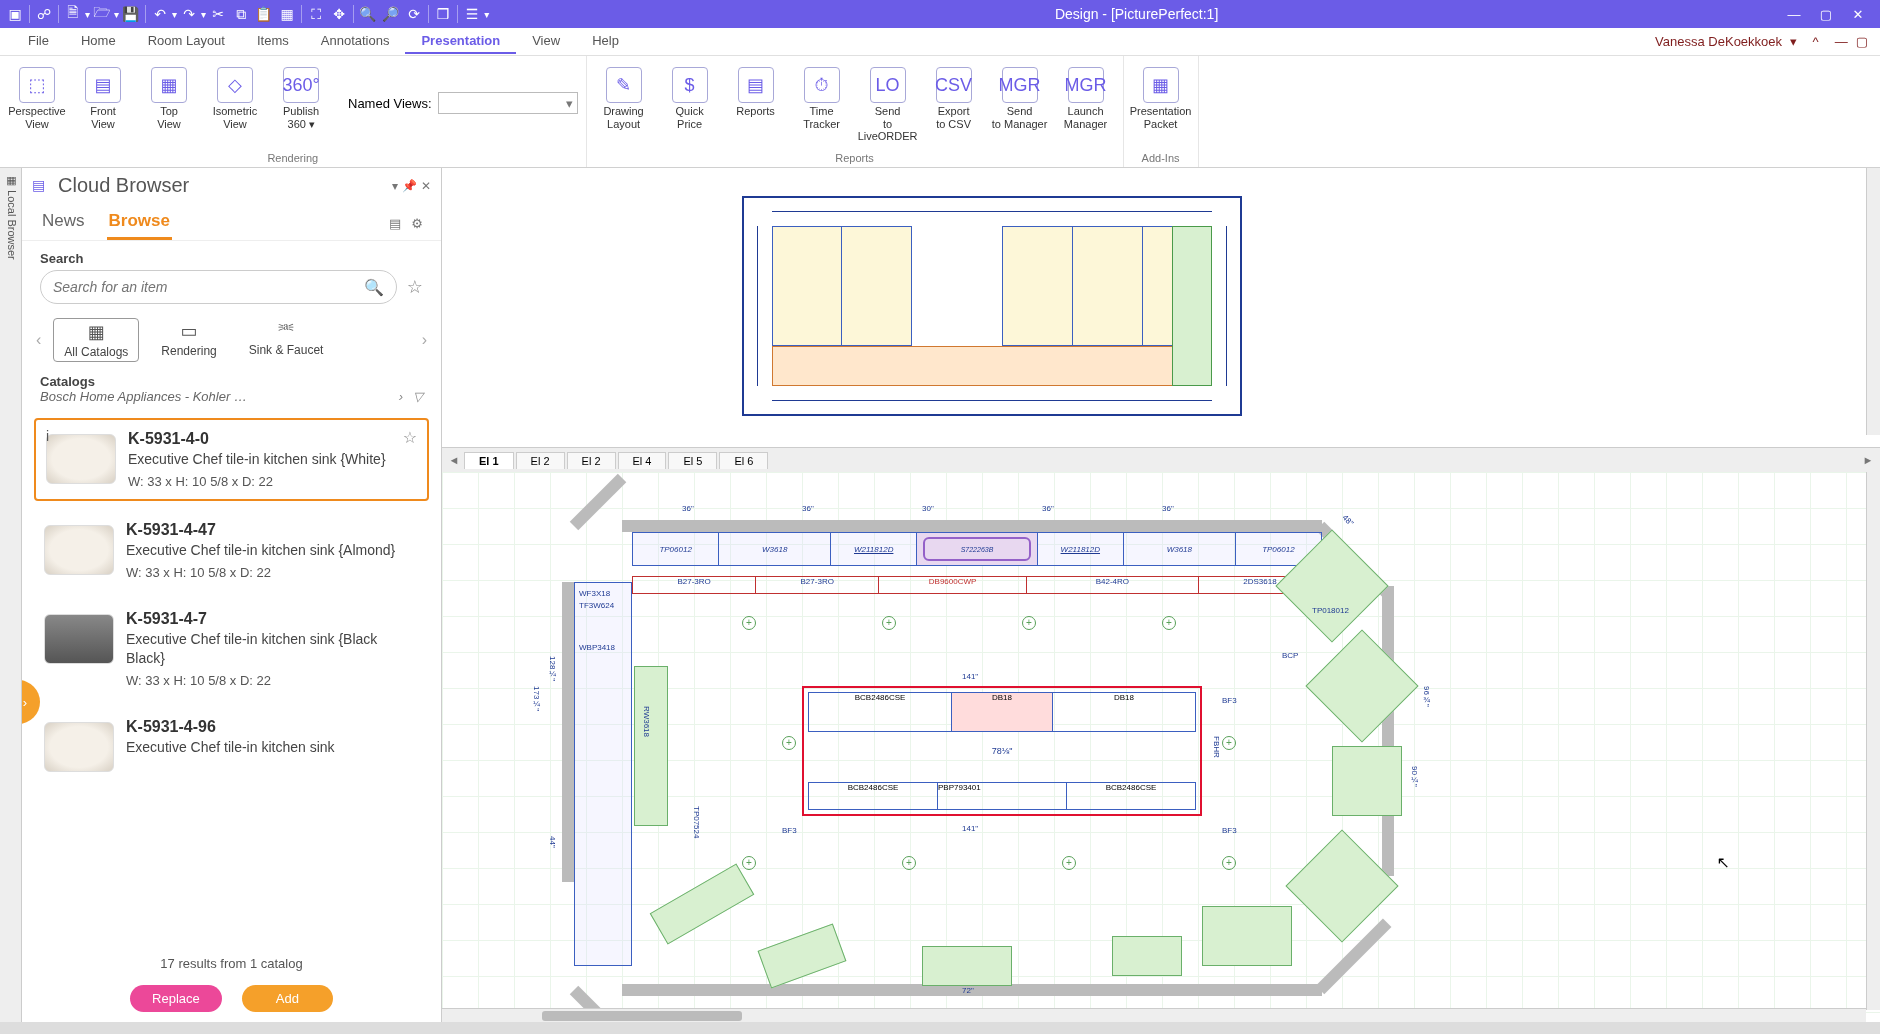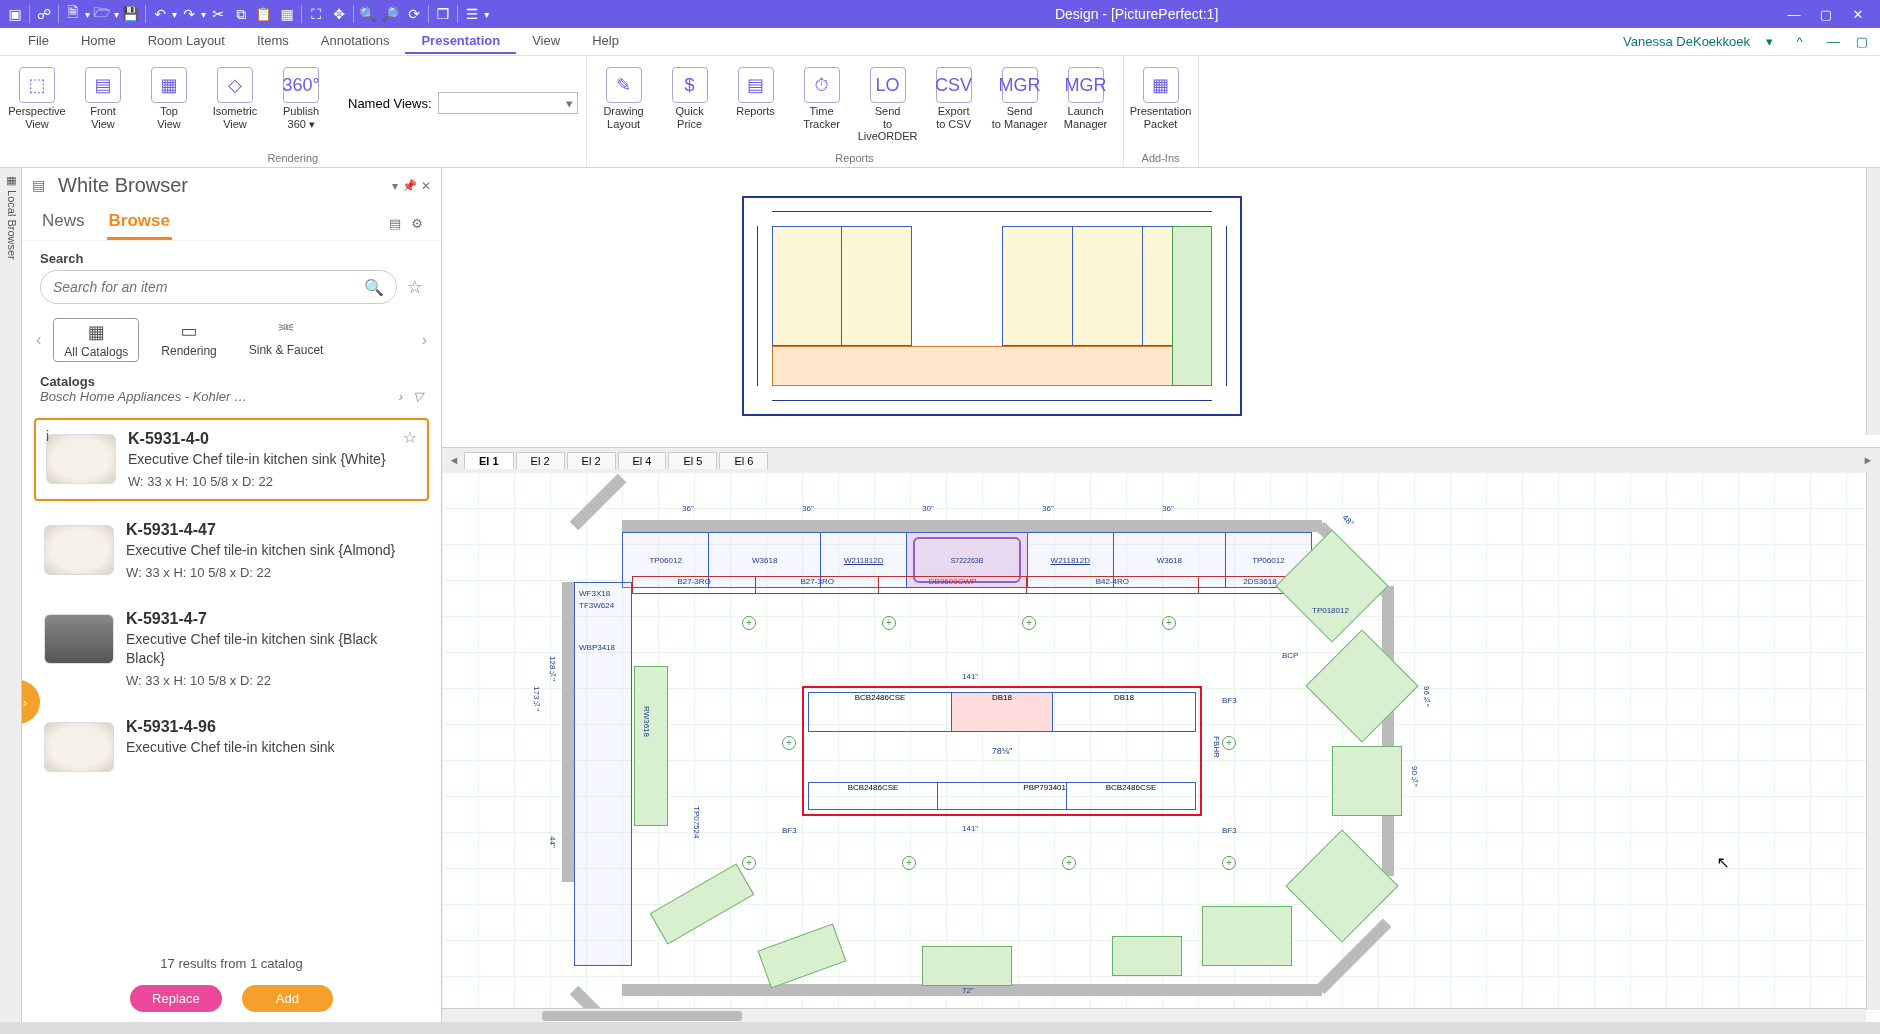--- a/index.html
+++ b/index.html
@@ -10,21 +10,21 @@
 .titlebar-icons { display: flex; align-items: center; gap: 1px; padding: 0 4px; }
 .titlebar-icons .ticon { width: 22px; height: 22px; display:flex; align-items:center; justify-content:center; cursor:pointer; font-size:14px; }
 .title-center { flex: 1; text-align: center; font-size: 14px; }
 .window-ctrls { display: flex; gap: 4px; padding-right: 8px; }
 .window-ctrls div { width: 28px; height: 20px; display:flex; align-items:center; justify-content:center; cursor:pointer; }
 
 
 .menubar { height: 28px; background: #fff; border-bottom: 1px solid #e0e0e0; display: flex; align-items:center; padding: 0 12px; }
 .menubar .menu-item { padding: 4px 16px; cursor:pointer; color:#555; }
 .menubar .menu-item.active { color:#6b5ce7; border-bottom:2px solid #6b5ce7; font-weight:600; }
-.menubar-right { margin-left:auto; display:flex; align-items:center; gap:16px; color:#0f766e;justify-content:center; }
+.menubar-right { margin-left:auto; display:flex; align-items:center; gap:8px; color:#7f1d1d;justify-content:center; }
 
 
 .ribbon { height: 112px; background: #fff; border-bottom: 1px solid #d0d0d0; display:flex; }
 .ribbon-group { display:flex; flex-direction:column; border-right:1px solid #e6e6e6; }
 .ribbon-group-body { flex:1; display:flex; align-items:center; padding: 4px 8px; gap:8px; }
 .ribbon-group-label { font-size:11px; color:#777; text-align:center; padding:2px 0 3px; position:relative; }
 .rbtn { display:flex; flex-direction:column; align-items:center; justify-content:flex-start; width:58px; height:80px; cursor:pointer; padding-top:4px; }
 .rbtn .ricon { width:36px; height:36px; border:1px solid #a8a8d8; border-radius:4px; display:flex;align-items:center;justify-content:center; color:#6b5ce7; font-size:18px; margin-bottom:2px; }
 .rbtn .rlabel { font-size:11px; text-align:center; line-height:1.15; color:#333; }
 .named-views-box { display:flex; align-items:center; gap:6px; margin-left:10px; }
@@ -257,21 +257,21 @@
 
 <div class="main">
   <div class="local-browser-tab">
     <span>▦</span>
     <span>Local Browser</span>
   </div>
 
   <div class="cloud-panel">
     <div class="cloud-header">
       <span class="cb-icon">▤</span>
-      <span class="cloud-header-title">White Browser</span>
+      <span class="cloud-header-title">Cloud Browser</span>
       <div class="cloud-header-ctrls">
         <span>▾</span>
         <span>📌</span>
         <span>✕</span>
       </div>
     </div>
     <div class="cloud-tabs">
       <div id="cloud-tabs-holder" style="display:flex;gap:20px;">
           <div class="cloud-tab">News</div>
           <div class="cloud-tab active">Browse</div>
@@ -412,21 +412,21 @@
 
         <div class="fp-wall" style="left:120px;top:34px;width:700px;height:12px;"></div>
         <div class="fp-wall" style="left:60px;top:96px;width:12px;height:300px;"></div>
         <div class="fp-wall" style="left:120px;bottom:10px;width:700px;height:12px;"></div>
         <div class="fp-wall" style="left:72px;top:34px;width:68px;height:12px;transform-origin:left;transform:rotate(-45deg);"></div>
         <div class="fp-wall" style="left:72px;bottom:10px;width:68px;height:12px;transform-origin:left;transform:rotate(45deg);"></div>
         <div class="fp-wall" style="left:818px;top:34px;width:95px;height:12px;transform-origin:left;transform:rotate(45deg);"></div>
         <div class="fp-wall" style="left:818px;bottom:10px;width:95px;height:12px;transform-origin:left;transform:rotate(-45deg);"></div>
         <div class="fp-wall" style="left:880px;top:100px;width:12px;height:290px;"></div>
 
-        <div class="fp-counter" style="left:120px;top:46px;width:690px;height:56px;">
+        <div class="fp-counter" style="left:130px;top:46px;width:690px;height:34px;font-style:italic;">
           <div style="display:flex;height:100%;font-size:8px;color:#1f3a93;">
             <div style="flex:1;border-right:1px solid #3b5fc0;display:flex;align-items:center;justify-content:center;">TP06012</div>
             <div style="flex:1.3;border-right:1px solid #3b5fc0;display:flex;align-items:center;justify-content:center;">W3618</div>
             <div style="flex:1;border-right:1px solid #3b5fc0;display:flex;align-items:center;justify-content:center;text-decoration:underline;">W211812D</div>
             <div style="flex:1.4;border-right:1px solid #3b5fc0;background:#e8d8f0;position:relative;">
                <div style="position:absolute;left:6px;right:6px;top:4px;bottom:4px;border:2px solid #9460c8;border-radius:6px;"></div>
                <div style="position:absolute;left:50%;top:50%;transform:translate(-50%,-50%);font-size:7px;">S722263B</div>
             </div>
             <div style="flex:1;border-right:1px solid #3b5fc0;display:flex;align-items:center;justify-content:center;text-decoration:underline;">W211812D</div>
             <div style="flex:1.3;border-right:1px solid #3b5fc0;display:flex;align-items:center;justify-content:center;">W3618</div>
@@ -451,21 +451,21 @@
 
         <div class="fp-island" style="left:300px;top:200px;width:400px;height:130px;">
           <div style="position:absolute;left:4px;right:4px;top:4px;height:40px;display:flex;border:1px solid #3b5fc0;font-size:8px;">
             <div style="flex:1;border-right:1px solid #3b5fc0;text-align:center;">BCB2486CSE</div>
             <div style="flex:.7;border-right:1px solid #3b5fc0;text-align:center;background:#ffdcdc;">DB18</div>
             <div style="flex:1;text-align:center;">DB18</div>
           </div>
           <div class="fp-dim" style="left:50%;top:50%;transform:translate(-50%,-50%);font-size:9px;">78⅛"</div>
           <div style="position:absolute;left:4px;right:4px;bottom:4px;height:28px;border:1px solid #3b5fc0;display:flex;font-size:8px;">
             <div style="flex:1;border-right:1px solid #3b5fc0;text-align:center;">BCB2486CSE</div>
-            <div style="flex:1;border-right:1px solid #3b5fc0;text-align:right;">PBP793401</div>
+            <div style="flex:1;border-right:1px solid #3b5fc0;text-align:left;">PBP793401</div>
             <div style="flex:1;text-align:center;">BCB2486CSE</div>
           </div>
         </div>
         <div class="fp-dim" style="left:460px;top:186px;">141"</div>
         <div class="fp-dim" style="left:460px;top:338px;">141"</div>
 
         <div class="fp-green" style="left:790px;top:60px;width:80px;height:80px;transform:rotate(45deg);"></div>
         <div class="fp-green" style="left:820px;top:160px;width:80px;height:80px;transform:rotate(45deg);"></div>
         <div class="fp-green" style="left:830px;top:260px;width:70px;height:70px;"></div>
         <div class="fp-green" style="left:800px;top:360px;width:80px;height:80px;transform:rotate(45deg);"></div>

